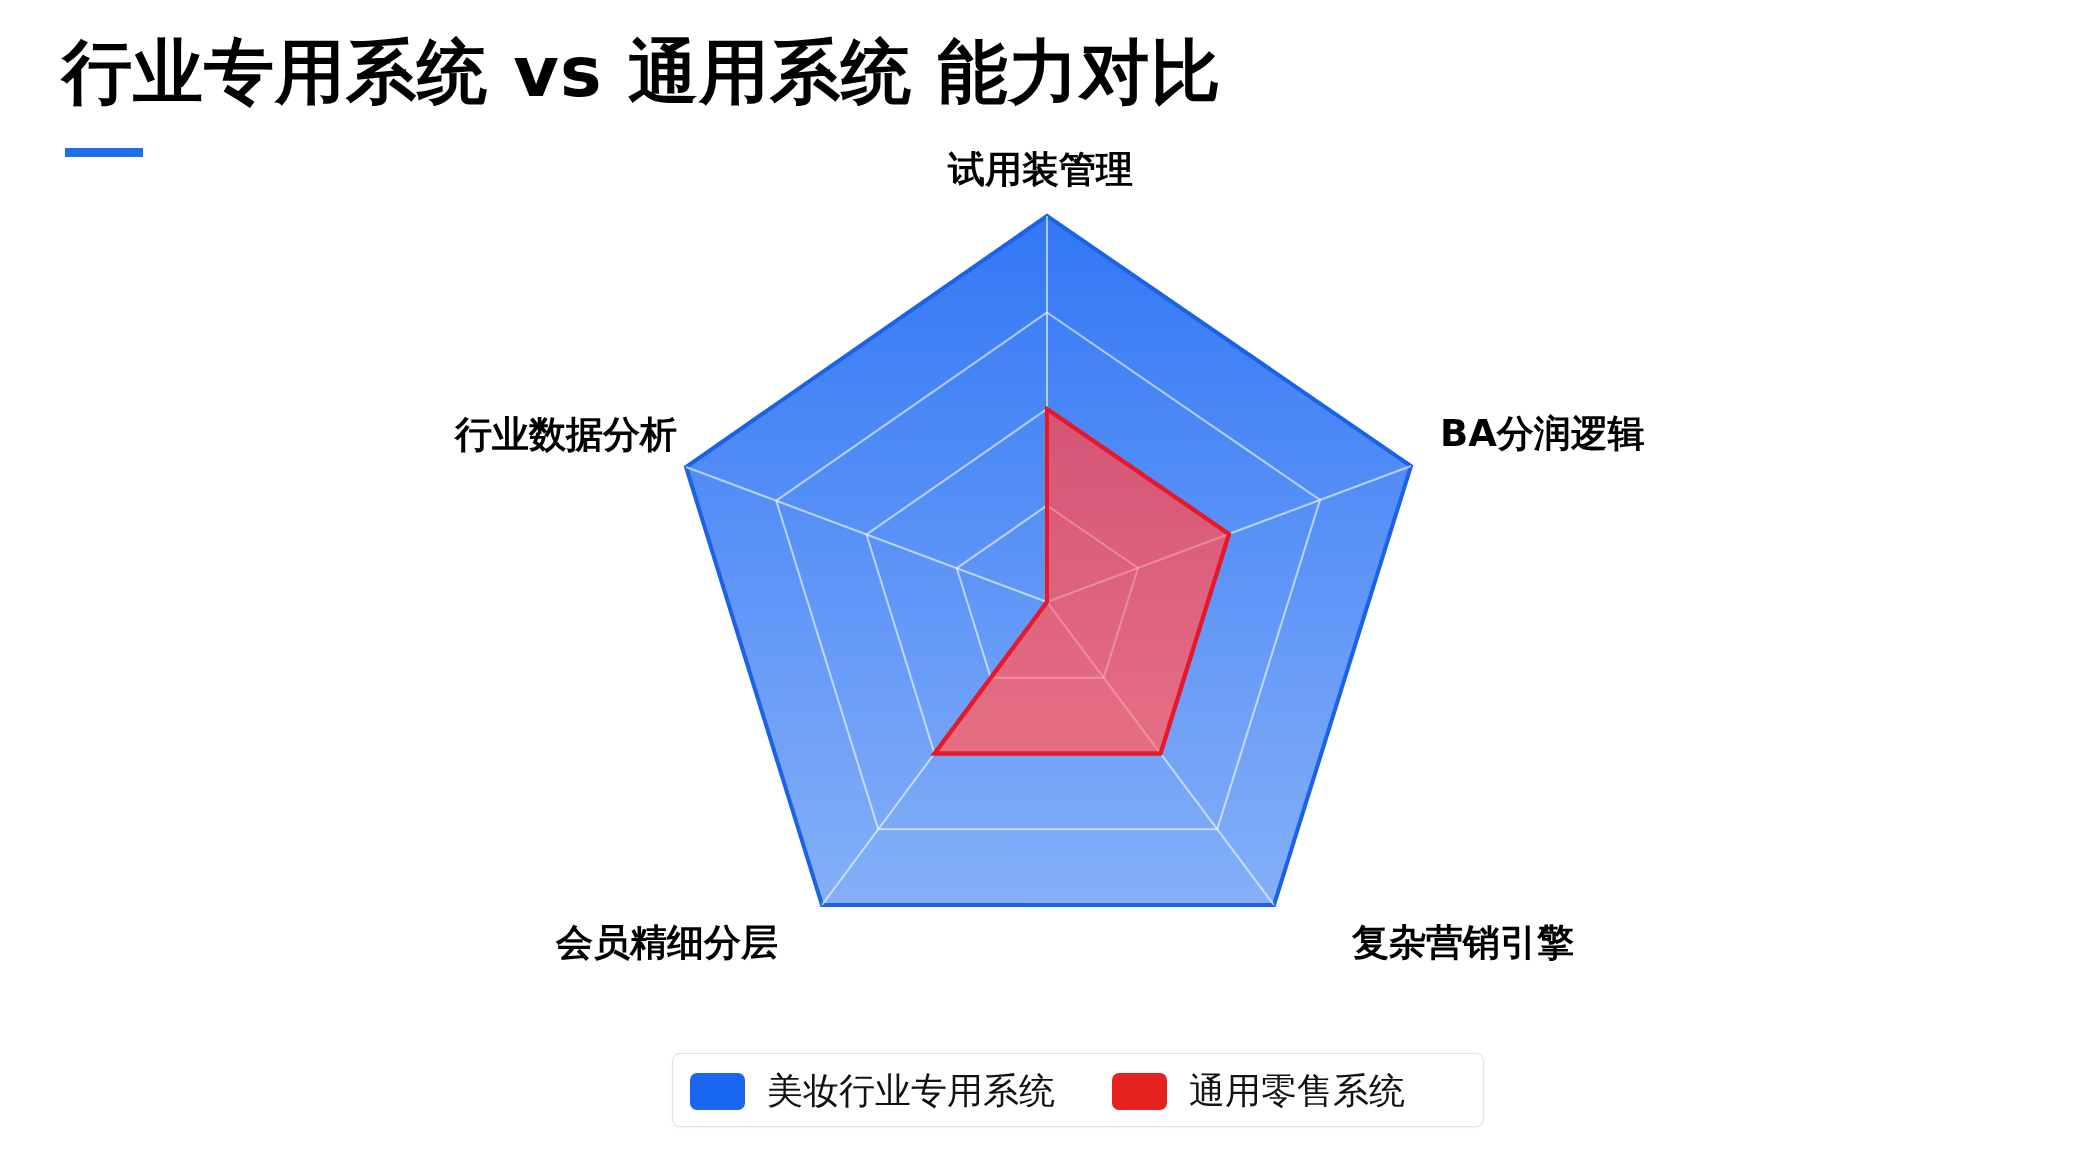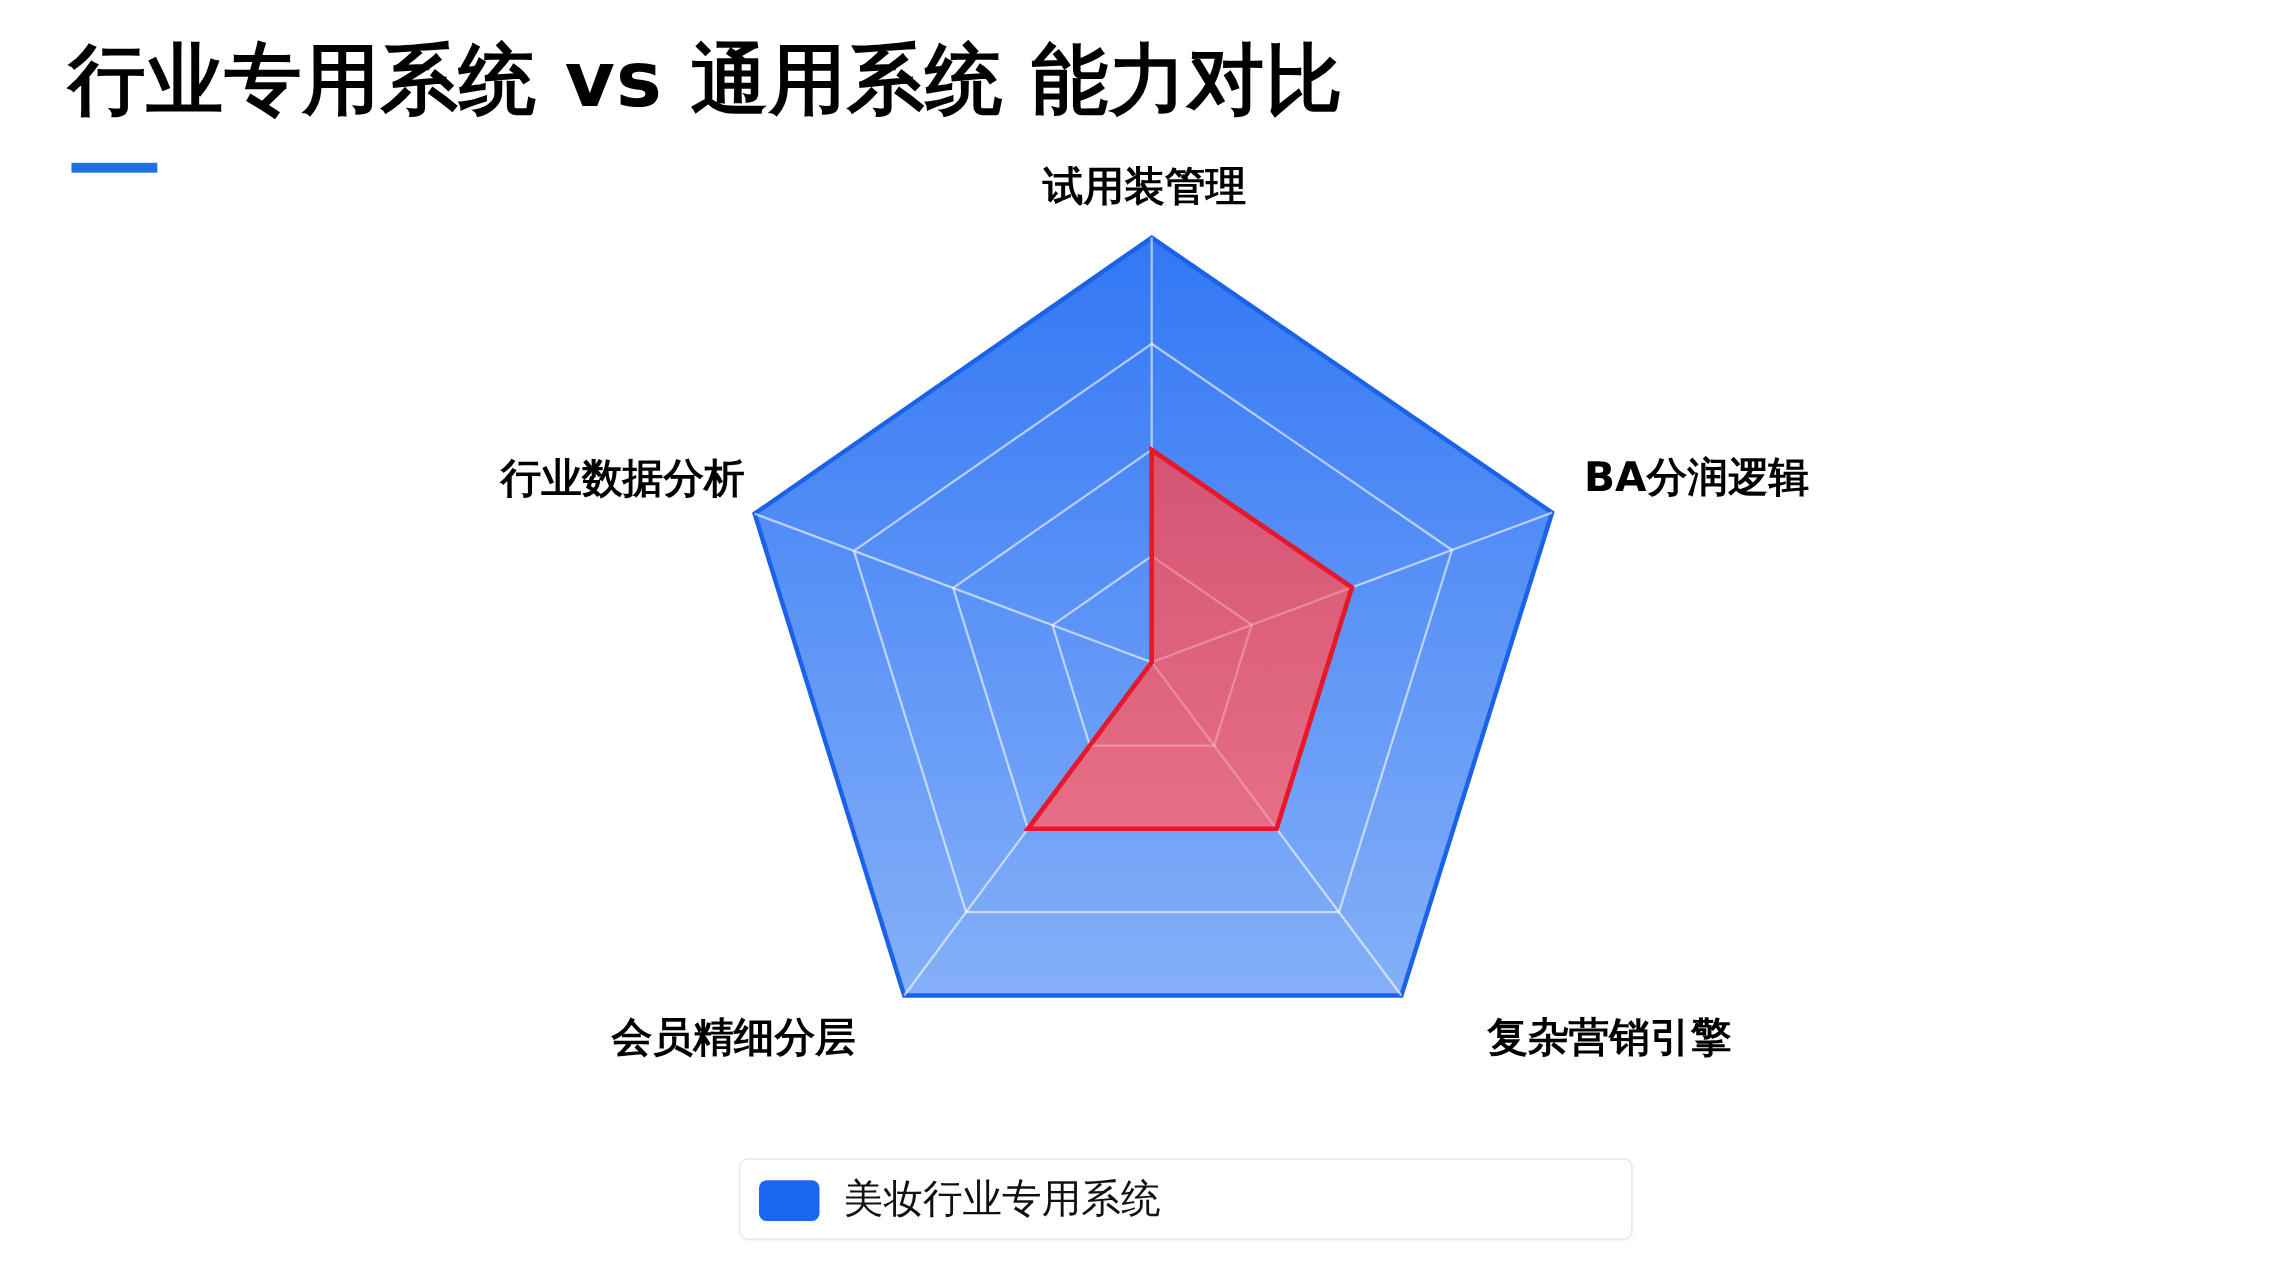--- a/index.html
+++ b/index.html
@@ -63,13 +63,17 @@
 <div class="axis-label" style="left:1418px;top:412px;margin-left:22px;">BA分润逻辑</div>
 <div class="axis-label" style="left:1352px;top:921px;">复杂营销引擎</div>
 <div class="axis-label" style="left:556px;top:921px;">会员精细分层</div>
 <div class="axis-label" style="left:455px;top:413px;">行业数据分析</div>
 
 <div class="legend">
   <div class="legend-item" style="left:17px;">
     <span class="swatch" style="background:#1a66f0;"></span>
     <span class="legend-text">美妆行业专用系统</span>
   </div>
+  <div class="legend-item" style="left:439px;">
+    <span class="swatch" style="background:#e5221f;"></span>
+    <span class="legend-text">通用零售系统</span>
+  </div>
 </div>
 
 </body></html>

